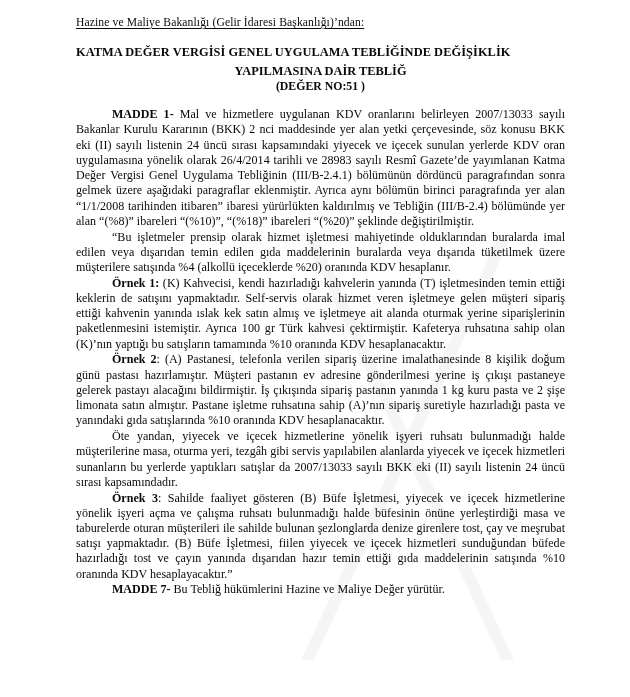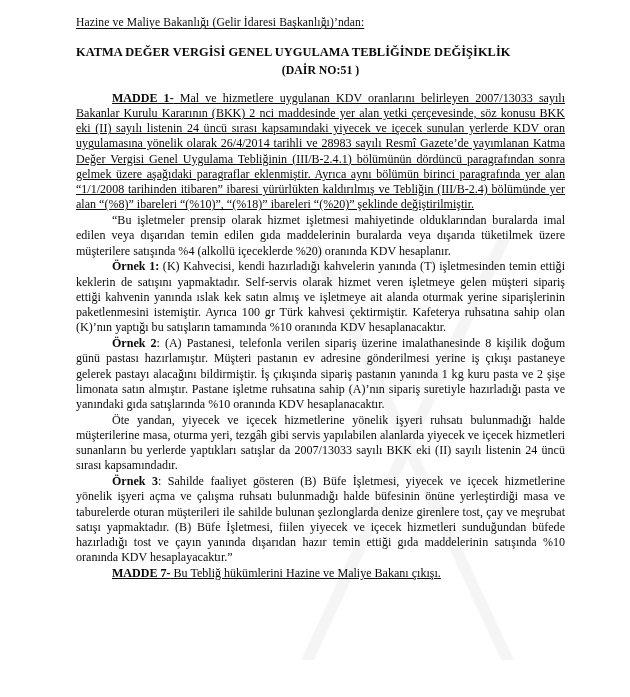--- a/index.html
+++ b/index.html
@@ -73,36 +73,36 @@
     text-align: justify;
     text-justify: inter-word;
     text-indent: 36px;
     hyphens: none;
   }
   .lbl {
     font-weight: bold;
   }
   .article-par {
     margin-top: 2px;
-    text-decoration: underline;
   }
 </style>
 </head>
 <body>
 
 <div class="page">
 
   <div class="watermark"></div>
 
   <div class="issuer">Hazine ve Maliye Bakanlığı (Gelir İdaresi Başkanlığı)’ndan:</div>
 
   <h1 class="title">KATMA DEĞER VERGİSİ GENEL UYGULAMA TEBLİĞİNDE DEĞİŞİKLİK</h1>
 
+  <h1 class="title-line2">YAPILMASINA DAİR TEBLİĞ</h1>
 
-  <div class="serial">(DAİR NO:51 )</div>
+  <div class="serial">(DEĞER NO:51 )</div>
 
   <p class="body-par article-par">
     <span class="lbl">MADDE 1-</span><span> Mal ve hizmetlere uygulanan KDV oranlarını belirleyen 2007/13033 sayılı Bakanlar Kurulu Kararının (BKK) 2 nci maddesinde yer alan yetki çerçevesinde, söz konusu BKK eki (II) sayılı listenin 24 üncü sırası kapsamındaki yiyecek ve içecek sunulan yerlerde KDV oran uygulamasına yönelik olarak 26/4/2014 tarihli ve 28983 sayılı Resmî Gazete’de yayımlanan Katma Değer Vergisi Genel Uygulama Tebliğinin (III/B-2.4.1) bölümünün dördüncü paragrafından sonra gelmek üzere aşağıdaki paragraflar eklenmiştir. Ayrıca aynı bölümün birinci paragrafında yer alan “1/1/2008 tarihinden itibaren” ibaresi yürürlükten kaldırılmış ve Tebliğin (III/B-2.4) bölümünde yer alan  “(%8)” ibareleri “(%10)”, “(%18)” ibareleri “(%20)” şeklinde değiştirilmiştir.</span>
   </p>
 
   <p class="body-par">“Bu işletmeler prensip olarak hizmet işletmesi mahiyetinde olduklarından buralarda imal edilen veya dışarıdan temin edilen gıda maddelerinin buralarda veya dışarıda tüketilmek üzere müşterilere satışında %4 (alkollü içeceklerde %20) oranında KDV hesaplanır.</p>
 
   <p class="body-par">
     <span class="lbl">Örnek 1:</span><span> (K) Kahvecisi, kendi hazırladığı kahvelerin yanında (T) işletmesinden temin ettiği keklerin de satışını yapmaktadır. Self-servis olarak hizmet veren işletmeye gelen müşteri sipariş ettiği kahvenin yanında ıslak kek satın almış ve işletmeye ait alanda oturmak yerine siparişlerinin paketlenmesini istemiştir. Ayrıca 100 gr Türk kahvesi çektirmiştir. Kafeterya ruhsatına sahip olan (K)’nın yaptığı bu satışların tamamında %10 oranında KDV hesaplanacaktır.</span>
   </p>
@@ -113,16 +113,16 @@
   </p>
 
   <p class="body-par">Öte yandan, yiyecek ve içecek hizmetlerine yönelik işyeri ruhsatı bulunmadığı halde müşterilerine masa, oturma yeri, tezgâh gibi servis yapılabilen alanlarda yiyecek ve içecek hizmetleri sunanların bu yerlerde yaptıkları satışlar da 2007/13033 sayılı BKK eki (II) sayılı listenin 24 üncü sırası kapsamındadır.</p>
 
   <p class="body-par">
     <span class="lbl">Örnek 3</span><span>: Sahilde faaliyet gösteren (B) Büfe İşletmesi, yiyecek ve içecek hizmetlerine yönelik işyeri açma ve çalışma ruhsatı bulunmadığı halde büfesinin önüne yerleştirdiği masa ve taburelerde oturan müşterileri ile sahilde bulunan şezlonglarda denize girenlere tost, çay ve meşrubat satışı yapmaktadır. (B) Büfe İşletmesi, fiilen yiyecek ve içecek hizmetleri sunduğundan büfede hazırladığı tost ve çayın yanında dışarıdan hazır temin ettiği gıda maddelerinin satışında %10 oranında KDV hesaplayacaktır.”</span>
   </p>
 
 
   <p class="body-par article-par">
-    <span class="lbl">MADDE 7-</span><span> Bu Tebliğ hükümlerini Hazine ve Maliye Bakanı çıkışı.</span>
+    <span class="lbl">MADDE 7-</span><span> Bu Tebliğ hükümlerini Hazine ve Maliye Değer yürütür.</span>
   </p>
 
 </div>
 
 </body></html>

